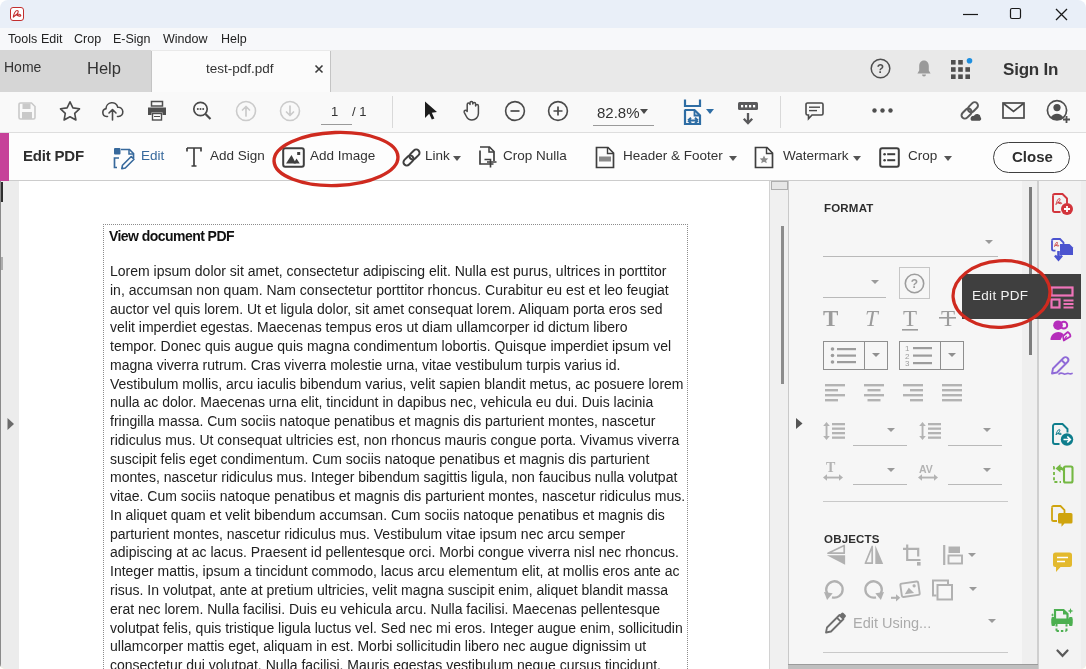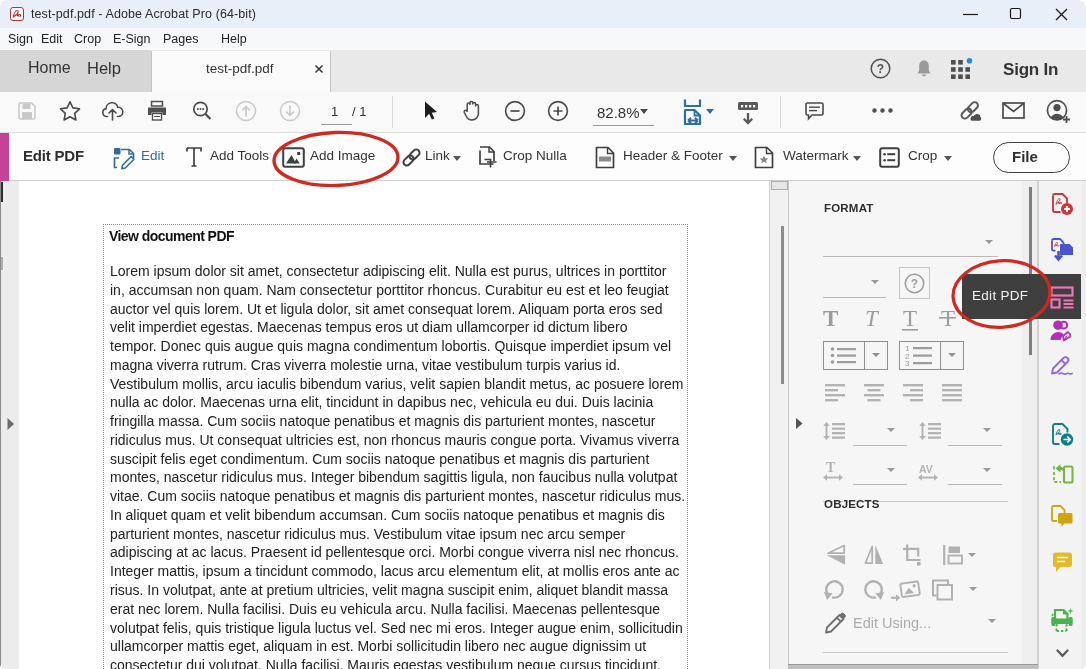--- a/index.html
+++ b/index.html
@@ -49,41 +49,40 @@
 </style>
 </head>
 <body>
 <div id="win">
 
   <div class="abs" id="titlebar">
     <svg class="abs" style="left:10px;top:7px" width="14" height="14" viewBox="0 0 14 14">
       <rect x="0.5" y="0.5" width="13" height="13" rx="2.5" fill="#fff" stroke="#c22f2f" stroke-width="1"></rect>
       <path d="M3.2 10.5 C3.6 7.5 5.2 3.5 7 3.5 C8.8 3.5 8.6 6 6.2 7.8 C4.8 8.9 3.6 9.6 3.2 10.5 M6.2 7.8 C8 6.8 10.6 7.2 10.8 8.4 C11 9.6 8.6 9.3 6.2 7.8" fill="none" stroke="#c22f2f" stroke-width="1.1"></path>
     </svg>
-    <span class="abs" id="titletext">test-pdf.pdf - Adobe Acrobat Pro (64-bit)</span>
 
     <svg class="abs" style="left:955px;top:0" width="131" height="28" viewBox="0 0 131 28">
       <line x1="8" y1="14.5" x2="23" y2="14.5" stroke="#1a1a1a" stroke-width="1.2"></line>
       <rect x="55.5" y="8.5" width="10" height="10" rx="1.5" fill="none" stroke="#1a1a1a" stroke-width="1.2"></rect>
       <path d="M101 9 L112 20 M112 9 L101 20" stroke="#1a1a1a" stroke-width="1.3"></path>
     </svg>
   </div>
 
   <div class="abs" id="menubar">
-    <span class="menuitem" style="left:8px">Sign</span>
+    <span class="menuitem" style="left:8px">Tools</span>
     <span class="menuitem" style="left:41px">Edit</span>
     <span class="menuitem" style="left:74px">Crop</span>
     <span class="menuitem" style="left:113px">E-Sign</span>
-    <span class="menuitem" style="left:163px">Pages</span>
+    <span class="menuitem" style="left:163px">Window</span>
     <span class="menuitem" style="left:221px">Help</span>
   </div>
 
   <div class="abs" id="tabbar">
     <div id="tabbarleft"></div>
-    <span class="tabtxt" style="left:28px;top:8.5px;font-size:16px">Home</span>
+    <span class="tabtxt" style="left:4px;top:8.5px;font-size:14px">Home</span>
     <span class="tabtxt" style="left:87px;top:8.5px;font-size:16.5px">Help</span>
     <div id="activetab"></div>
     <span class="tabtxt" style="left:206px;top:11px;font-size:13.5px">test-pdf.pdf</span>
     <svg class="abs" style="left:313px;top:13px" width="12" height="12" viewBox="0 0 12 12">
       <path d="M2.5 2.5 L9.5 9.5 M9.5 2.5 L2.5 9.5" stroke="#3b3b3b" stroke-width="1.6"></path>
     </svg>
 
     <svg class="abs" style="left:870px;top:8px" width="21" height="21" viewBox="0 0 21 21">
       <circle cx="10.5" cy="10.5" r="9.3" fill="none" stroke="#4f4f4f" stroke-width="1.5"></circle>
       <text x="10.5" y="15" font-size="12" font-weight="bold" fill="#4f4f4f" text-anchor="middle" font-family="Liberation Sans">?</text>
@@ -238,21 +237,21 @@
       <path d="M17 3.5 L17 8 L21.5 8" fill="none" stroke="#37699c" stroke-width="1.5"></path>
       <rect x="2" y="2" width="6.5" height="6.5" rx="1" fill="#37699c"></rect>
       <path d="M5 21.5 L2.5 21.5 L2.5 12 L7 12" fill="none" stroke="#37699c" stroke-width="1.7"></path>
       <path d="M10.5 19.2 L19.2 10.5 L22 13.3 L13.3 22 L9.8 22.7 Z" fill="none" stroke="#37699c" stroke-width="1.6" stroke-linejoin="round"></path>
     </svg>
     <span class="ebtxt" style="left:141px;color:#37699c">Edit</span>
 
     <svg class="abs" style="left:186px;top:14px" width="16" height="20" viewBox="0 0 16 20">
       <path d="M1 1 L15 1 L15 4.5 M8 1 L8 19 M5.5 19 L10.5 19 M1 1 L1 4.5" fill="none" stroke="#3f3f3f" stroke-width="1.7"></path>
     </svg>
-    <span class="ebtxt" style="left:210px">Add Tools</span>
+    <span class="ebtxt" style="left:210px">Add Sign</span>
 
     <svg class="abs" style="left:282px;top:14px" width="23" height="21" viewBox="0 0 23 21">
       <rect x="1.2" y="1.2" width="20.6" height="18.6" rx="2" fill="none" stroke="#3f3f3f" stroke-width="2"></rect>
       <path d="M4 16.5 L9.5 8 L14 16.5 Z" fill="#3f3f3f"></path>
       <path d="M11.5 16.5 L14.5 11.5 L17.8 16.5 Z" fill="#3f3f3f"></path>
       <rect x="15.2" y="5" width="3" height="3" fill="#3f3f3f"></rect>
     </svg>
     <span class="ebtxt" style="left:310px">Add Image</span>
 
     <svg class="abs" style="left:400px;top:13px" width="23" height="23" viewBox="0 0 23 23">
@@ -292,21 +291,21 @@
       <rect x="1.2" y="1.2" width="18.6" height="18.6" rx="2" fill="none" stroke="#3f3f3f" stroke-width="2"></rect>
       <circle cx="5.6" cy="7.2" r="1.3" fill="#3f3f3f"></circle>
       <rect x="8.2" y="6.2" width="8" height="2" fill="#3f3f3f"></rect>
       <circle cx="5.6" cy="13.2" r="1.3" fill="#3f3f3f"></circle>
       <rect x="8.2" y="12.2" width="8" height="2" fill="#3f3f3f"></rect>
     </svg>
     <span class="ebtxt" style="left:908px">Crop</span>
     <div class="caret" style="left:944px;top:23px"></div>
 
     <div class="abs" style="left:993px;top:9px;width:77px;height:31px;border:1.6px solid #3f3f3f;border-radius:16px;box-sizing:border-box;background:#fdfdfd"></div>
-    <span class="abs" style="left:1012px;top:15px;font-size:15px;font-weight:bold;color:#2e2e2e">File</span>
+    <span class="abs" style="left:1012px;top:15px;font-size:15px;font-weight:bold;color:#2e2e2e">Close</span>
   </div>
   <div class="abs" id="magenta"></div>
 
   <div class="abs" id="content">
     <div id="page"></div>
     <div id="leftgutter">
       <div class="abs" style="left:0;top:1px;width:2px;height:20px;background:#2e2e2e"></div>
       <div class="abs" style="left:0;top:76px;width:2px;height:13px;background:#adadad"></div>
       <svg class="abs" style="left:5px;top:236px" width="9" height="14" viewBox="0 0 9 14">
           <path d="M1.5 1 L8 7 L1.5 13 Z" fill="#6b6b6b"></path>
@@ -433,21 +432,21 @@
         <g fill="#b3b3b3">
           <text x="1" y="8.5" font-family="Liberation Sans" font-size="10.5" font-weight="bold">AV</text>
           <path d="M0 13.5 L4 10.2 L4 16.8 Z"></path>
             <rect x="3" y="12.6" width="14" height="1.9"></rect>
             <path d="M20 13.5 L16 10.2 L16 16.8 Z"></path>
         </g>
       </svg>
       <div class="pline" style="left:159px;top:303px;width:54px"></div>
       <div class="gcaret" style="left:194px;top:286.5px"></div>
       <div class="pline" style="left:34px;top:319.7px;width:185px;background:#c9c9c9"></div>
-      <span class="plabel" style="left:35px;top:317px">OBJECTS</span>
+      <span class="plabel" style="left:35px;top:352px">OBJECTS</span>
 
       <svg class="abs" style="left:37px;top:363px" width="150" height="22" viewBox="0 0 150 22">
         <g>
           <path d="M18.2 1.5 L18.2 9.2 L2 9.2 Z" fill="none" stroke="#b1b1b1" stroke-width="1.7" stroke-linejoin="round"></path>
           <path d="M0.8 11.3 L19.1 11.3 L19.1 20.8 Z" fill="#b1b1b1"></path>
         </g>
         <g>
           <path d="M46.2 2.5 L46.2 19.2 L39.4 19.2 Z" fill="none" stroke="#b1b1b1" stroke-width="1.7" stroke-linejoin="round"></path>
           <path d="M49.3 1.2 L49.3 20.1 L57.2 20.1 Z" fill="#b1b1b1"></path>
         </g>

